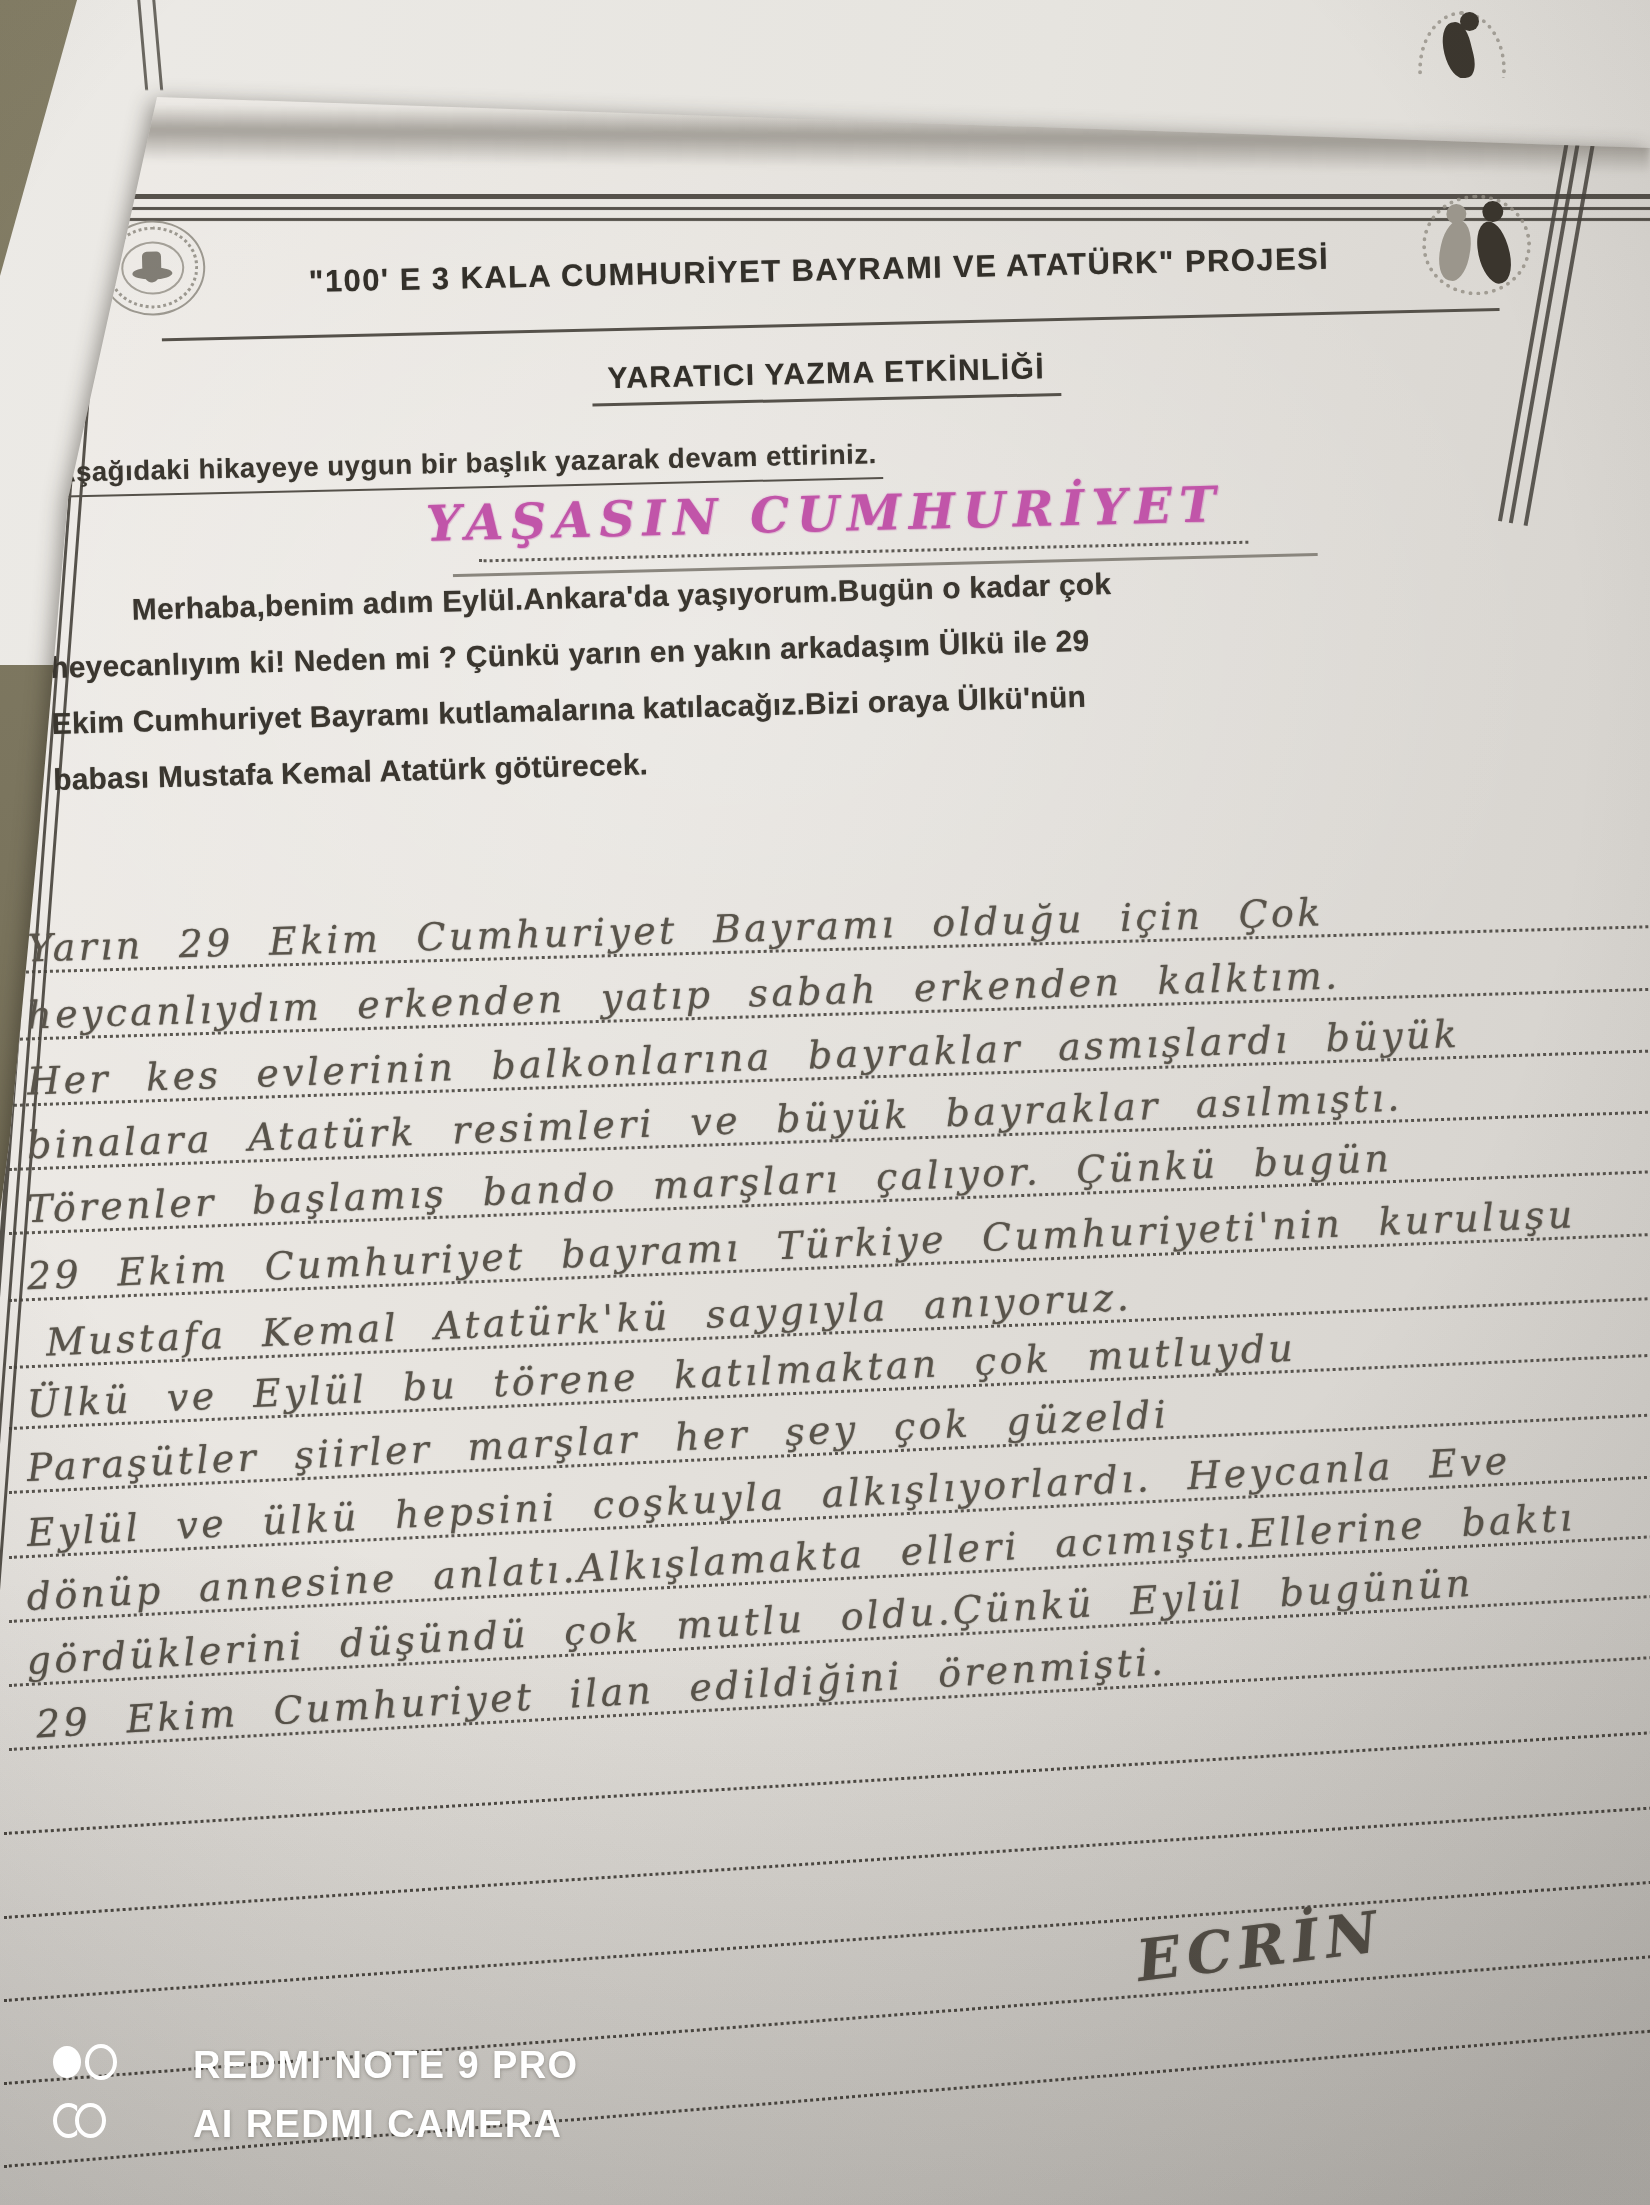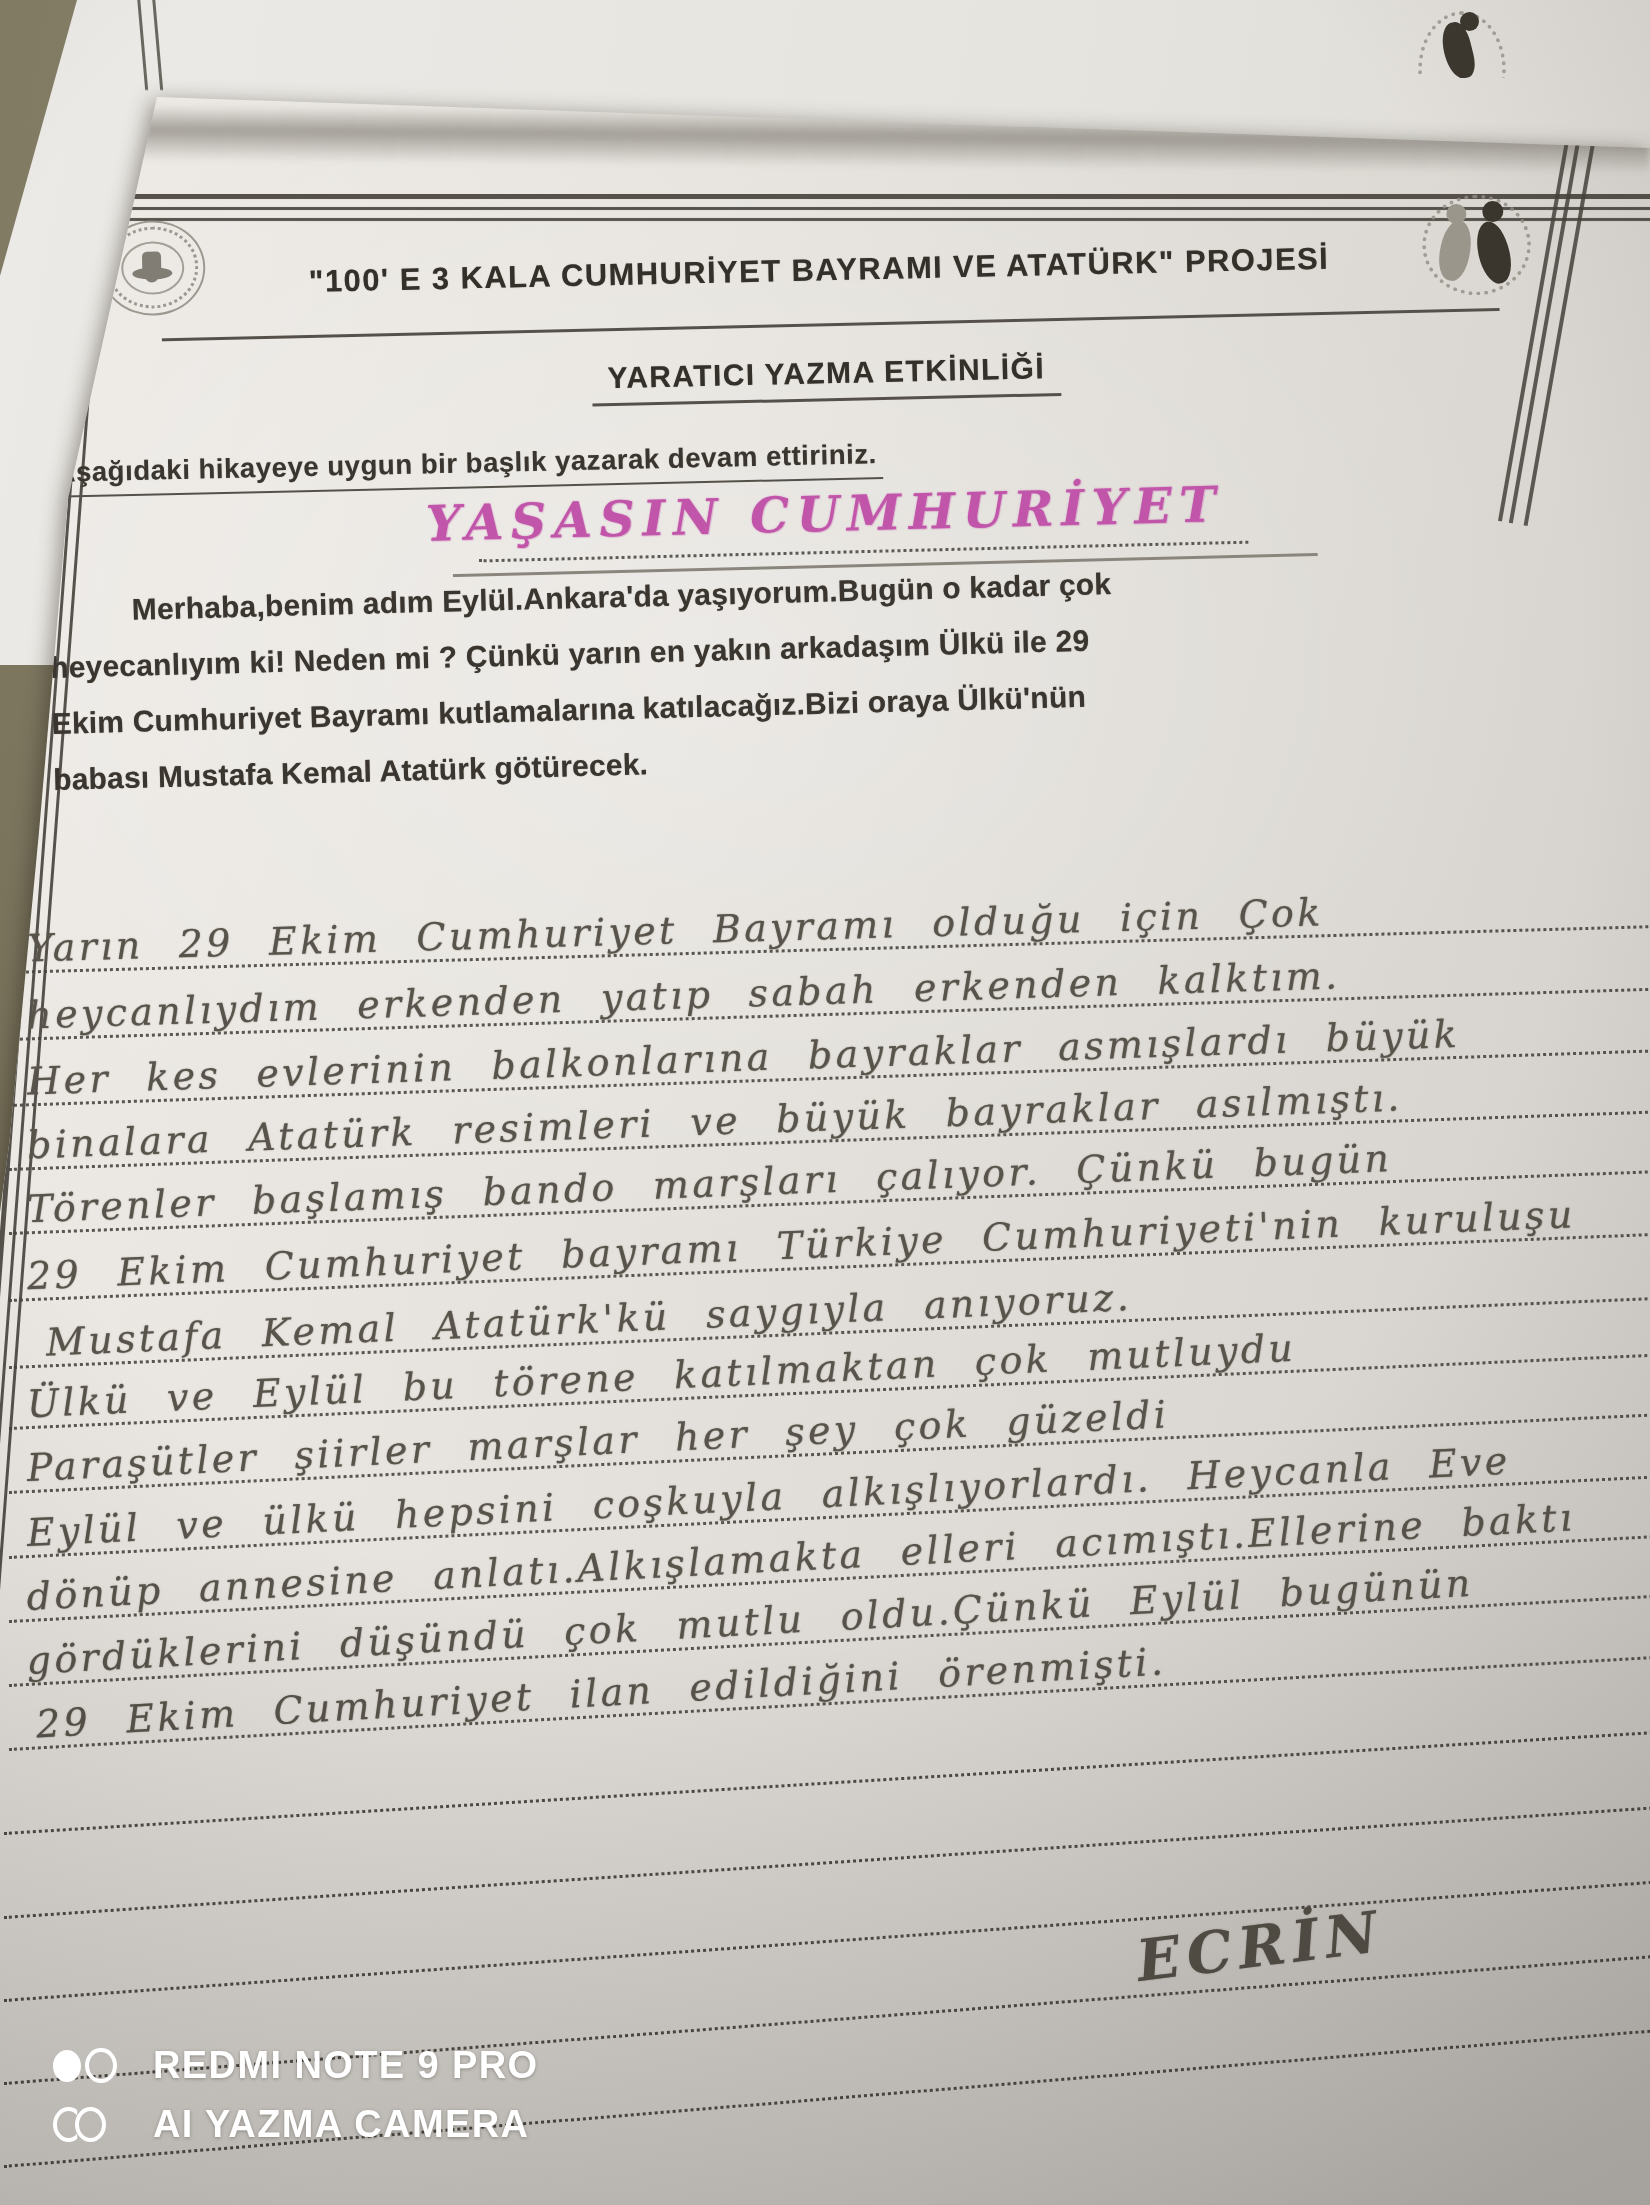--- a/index.html
+++ b/index.html
@@ -112,21 +112,21 @@
   .blank-row{position:absolute;height:19px;transform:rotate(var(--r));transform-origin:left bottom;}
   .blank-row .rule{position:absolute;left:0;right:0;bottom:0;border-bottom:3.3px dotted #403c36;opacity:.9;}
   .signature{
     position:absolute;left:1136px;top:1912px;transform:rotate(-7deg);
     font-family:"DejaVu Serif",serif;font-style:italic;font-weight:bold;
     font-size:57px;letter-spacing:6.7px;color:#57524a;
     text-shadow:0 0 1.4px rgba(87,82,74,.5);z-index:30;
   }
   
   .watermark{position:absolute;left:53px;top:2044px;z-index:60;color:#fff;}
-  .wm-row{display:flex;align-items:center;margin-bottom:16px;}
+  .wm-row{display:flex;align-items:flex-start;margin-bottom:16px;gap:40px;}
   .wm-icons{width:100px;display:flex;align-items:center;}
   .lens-filled{width:27.6px;height:32px;background:#fff;border-radius:50%;}
   .lens-outline{width:24px;height:27.6px;border:4.3px solid #fff;border-radius:50%;margin-left:4.8px;}
   .ai-icon{display:flex;align-items:center;}
   .ai-c1{width:23px;height:27px;border:4.8px solid #fff;border-radius:50%;clip-path:polygon(0 0,78% 0,78% 100%,0 100%);}
   .ai-c2{width:23px;height:27px;border:4.8px solid #fff;border-radius:50%;margin-left:-8.6px;}
   .wm-label{
     font-size:38px;font-weight:bold;letter-spacing:1.4px;
     text-shadow:0 1px 3.8px rgba(40,36,30,.35);white-space:nowrap;
   }
@@ -275,18 +275,18 @@
     </div>
     <div class="wm-label">REDMI NOTE 9 PRO</div>
   </div>
   <div class="wm-row">
     <div class="wm-icons">
       <div class="ai-icon">
         <div class="ai-c1"></div>
         <div class="ai-c2"></div>
       </div>
     </div>
-    <div class="wm-label">AI YAZMA CAMERA</div>
+    <div class="wm-label">AI REDMI CAMERA</div>
   </div>
 </div>
 
 <div class="vignette"></div>
 
 
 </body></html>

